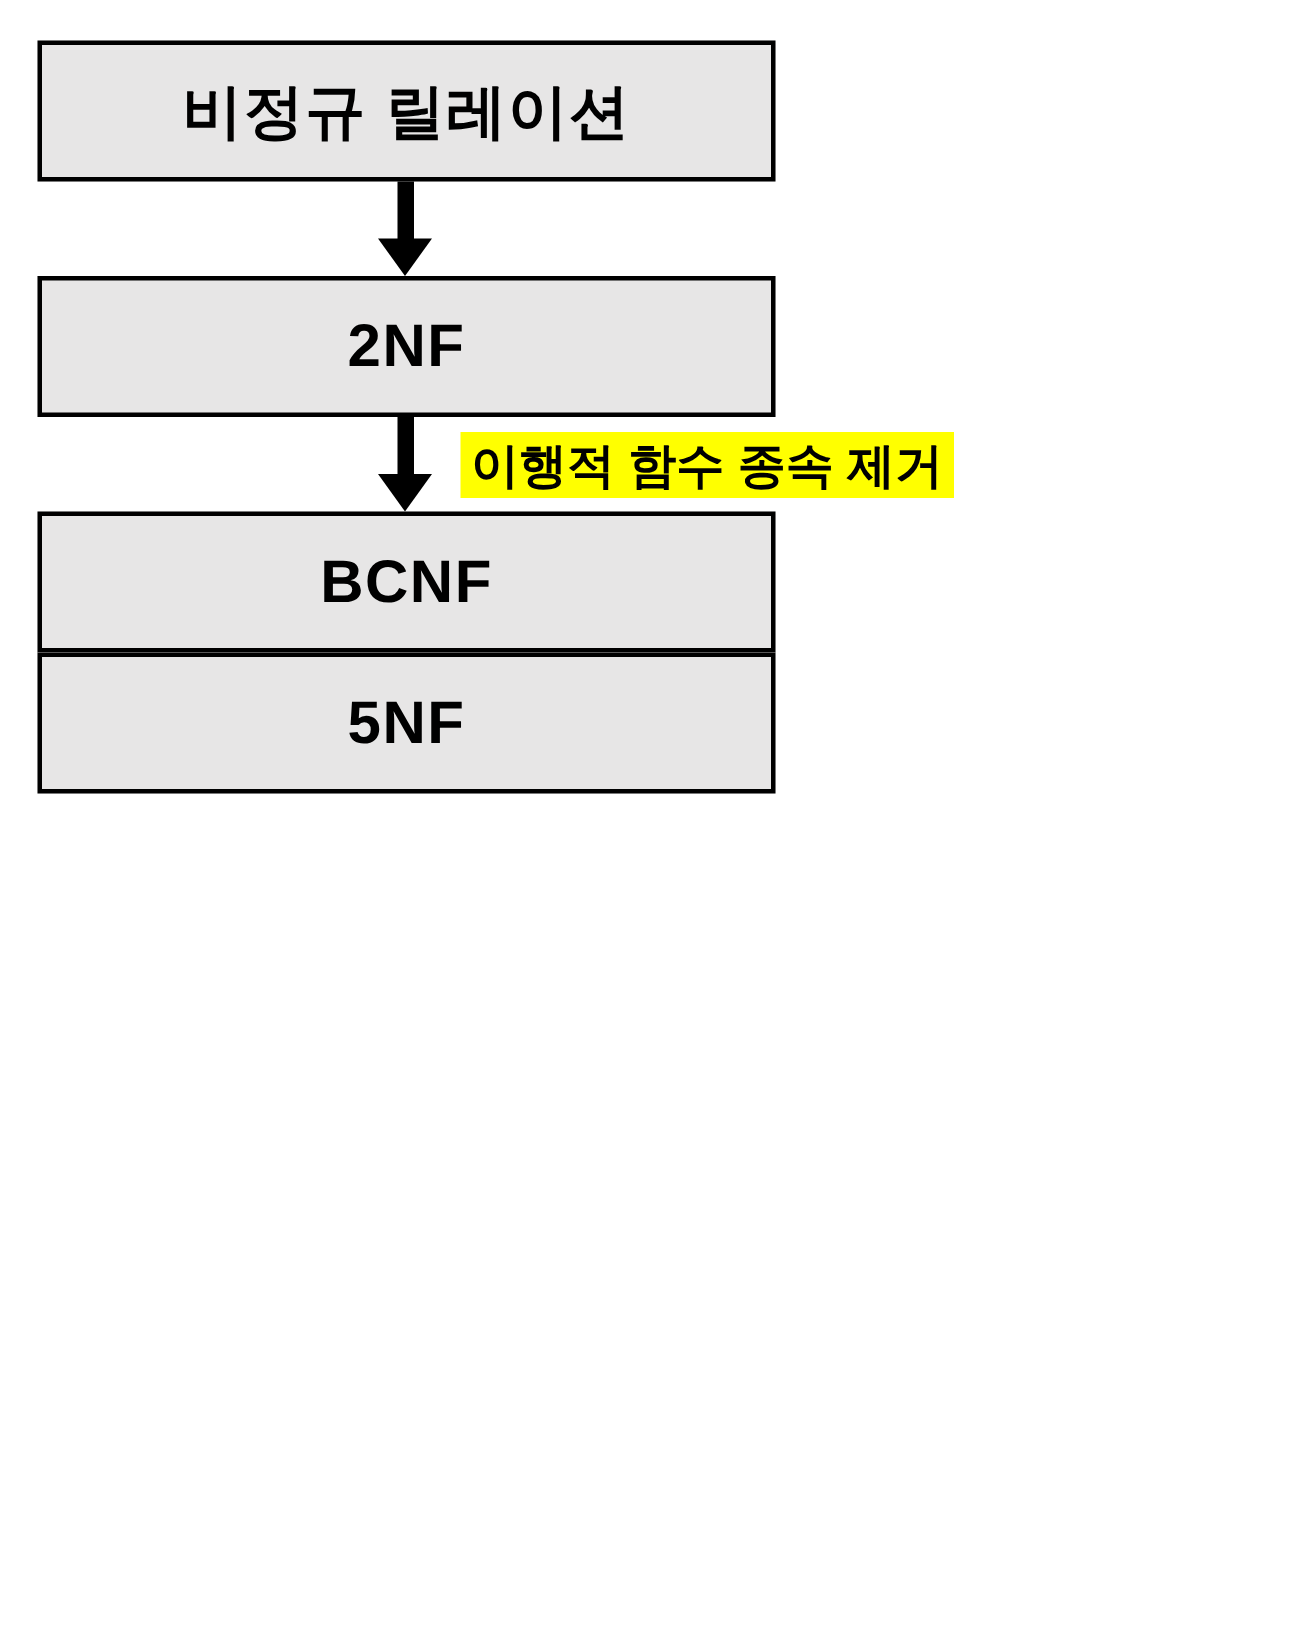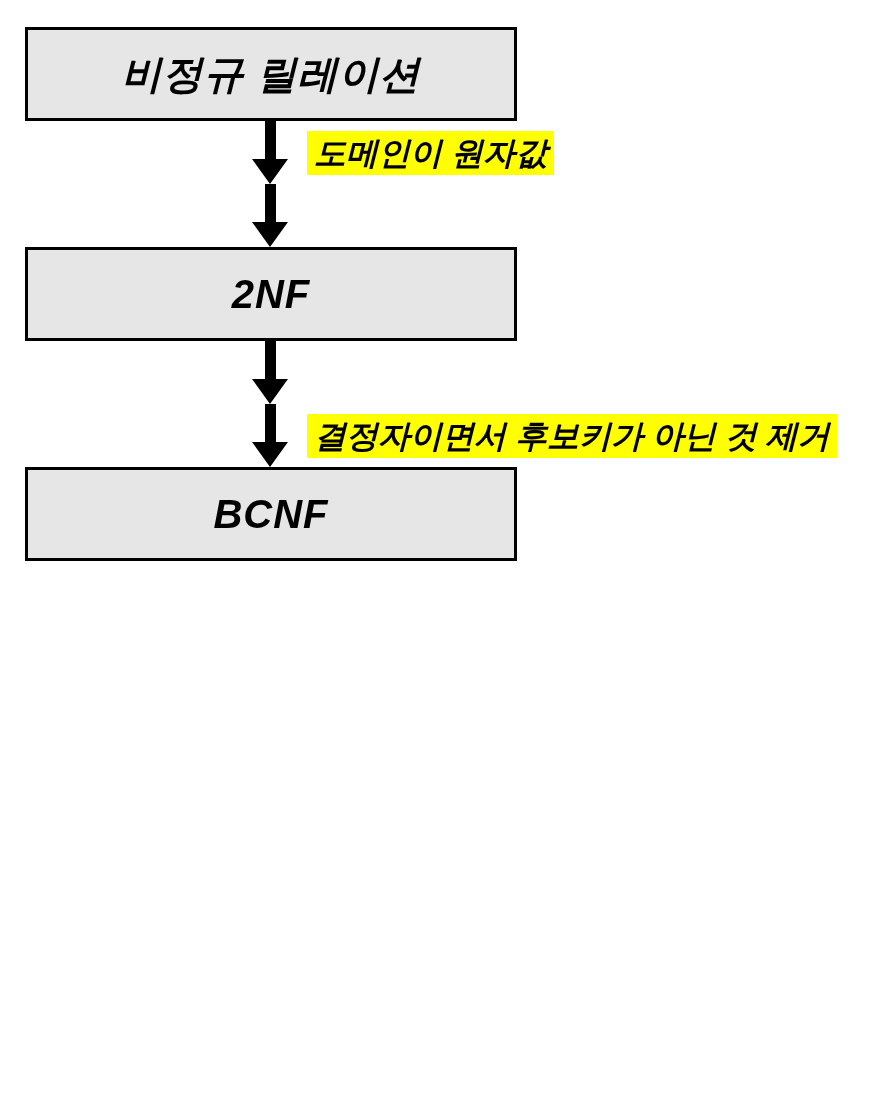--- a/index.html
+++ b/index.html
@@ -7,21 +7,20 @@
     padding: 0;
     background: #FFFFFF;
     font-family: "Liberation Sans", "DejaVu Sans", sans-serif;
   }
   .canvas {
     position: relative;
     width: 852px;
     height: 1095px;
     background: var(--background, #FFFFFF);
     overflow: hidden;
-    font-style: italic;
   }
   .flow {
     position: absolute;
     top: 27px;
     left: 25px;
     width: 840px;
   }
   .nf-box {
     box-sizing: border-box;
     width: 492px;
@@ -87,58 +86,48 @@
 </head>
 <body>
 
 <div class="canvas">
   <div class="flow">
 
     <div class="nf-box">
       <span class="nf-box-label">비정규 릴레이션</span>
     </div>
 
-    <div class="connector">
-      <span class="arrow">
-          <span class="shaft"></span>
-          <span class="head"></span>
-        </span>
-      <span class="conn-label">도메인이 원자값</span>
-    </div>
 
 
     <div class="connector">
       <span class="arrow">
           <span class="shaft"></span>
           <span class="head"></span>
         </span>
     </div>
 
     <div class="nf-box">
       <span class="nf-box-label">2NF</span>
     </div>
 
     <div class="connector">
       <span class="arrow">
           <span class="shaft"></span>
           <span class="head"></span>
         </span>
+      <span class="conn-label">이행적 함수 종속 제거</span>
     </div>
 
 
-    <div class="connector">
-      <span class="arrow">
-          <span class="shaft"></span>
-          <span class="head"></span>
-        </span>
-      <span class="conn-label">결정자이면서 후보키가 아닌 것 제거</span>
-    </div>
 
     <div class="nf-box">
       <span class="nf-box-label">BCNF</span>
     </div>
 
 
 
 
+    <div class="nf-box">
+      <span class="nf-box-label">5NF</span>
+    </div>
 
   </div>
 </div>
 
 </body></html>

